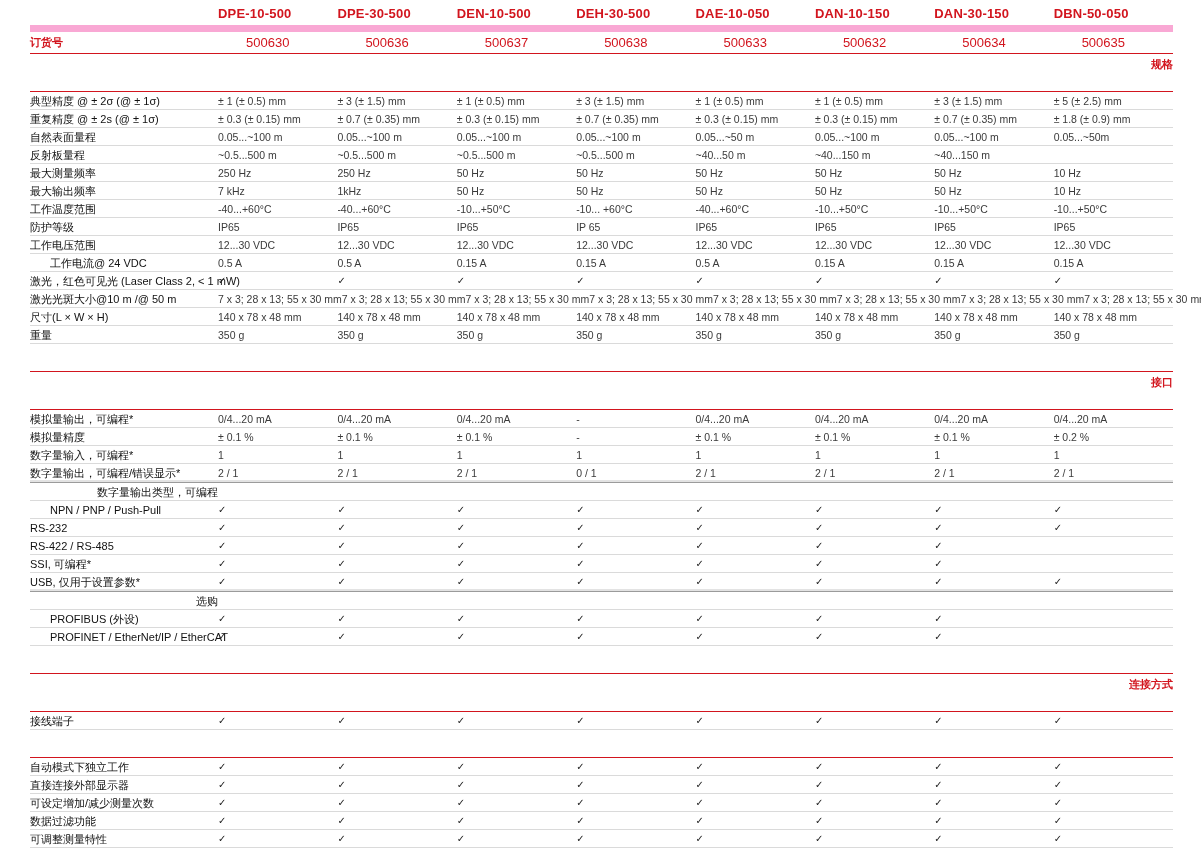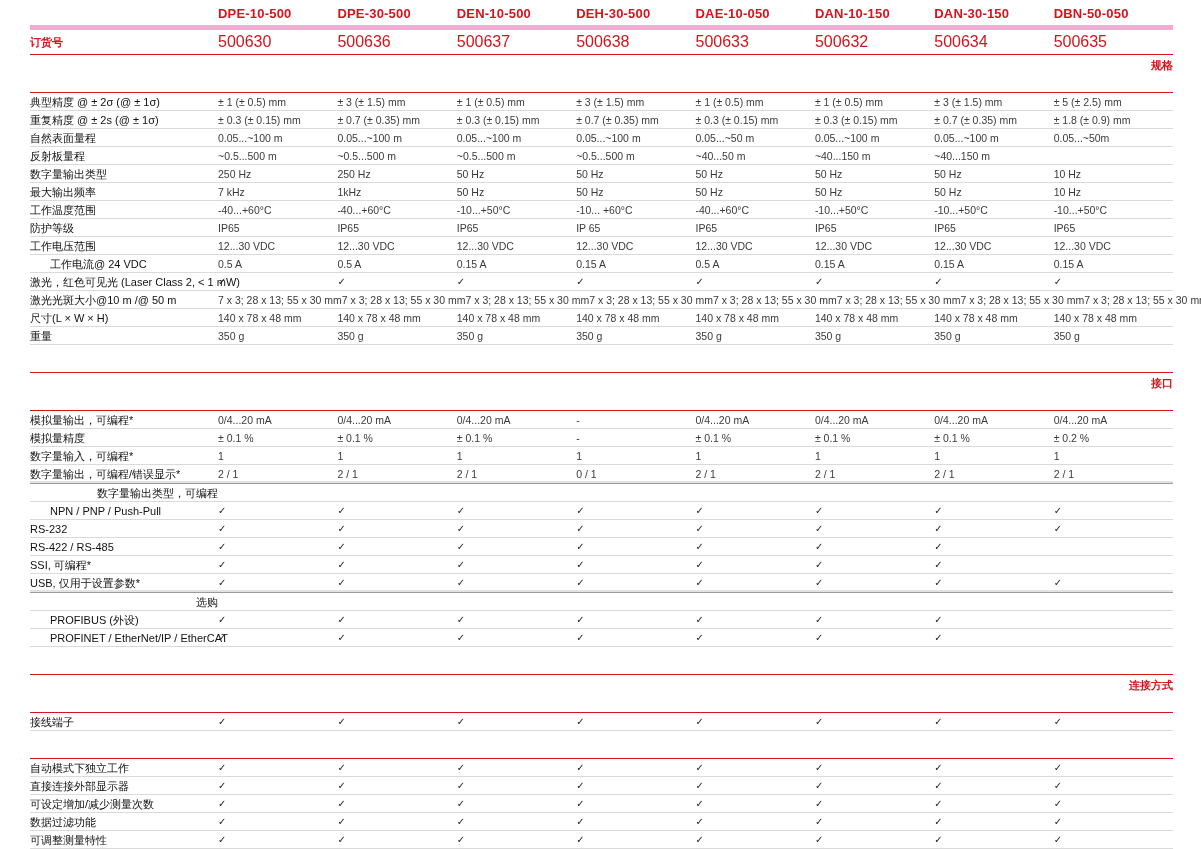--- a/index.html
+++ b/index.html
@@ -7,23 +7,23 @@
     width:1201px;height:849px;background:#ffffff;overflow:hidden;
     font-family:"Liberation Sans","DejaVu Sans",sans-serif;
     -webkit-font-smoothing:antialiased;
   }
   #table-root{position:absolute;left:30px;top:4px;width:1143px;}
   .grid-row{display:grid;grid-template-columns:188px repeat(8,1fr);align-items:center;}
   
   .product-row{padding:2px 0 4px 0;}
   .product-name{color:#d2151e;font-weight:bold;font-size:13px;letter-spacing:.2px;}
   
-  .order-row{border-top:5px solid #f9a8d4;padding:3px 0 3px 0;}
+  .order-row{border-top:7px solid #f9a8d4;padding:3px 0 3px 0;}
   .order-label{color:#d2151e;font-weight:bold;font-size:11px;}
-  .order-no{color:#d2151e;font-size:16px;}
+  .order-no{color:#d2151e;font-size:13px;margin-left:28px;}
   
   .section{border-top:1px solid #d2151e;}
   .section + .section{margin-top:27px;}
   .section-title{
     color:#d2151e;font-weight:bold;font-size:11px;
     padding:3px 0 19px 0;border-bottom:1px solid #d2151e;text-align:right;
   }
   
   .row{border-bottom:1px solid #dadada;min-height:15px;padding:1px 0;}
   .row.subheader{border-top:1px solid #9b9b9b;box-shadow:0 -2px 0 #e3e3e3;text-align:right;}
@@ -98,21 +98,21 @@
         <div class="cell-value">~0.5...500 m</div>
         <div class="cell-value">~0.5...500 m</div>
         <div class="cell-value">~0.5...500 m</div>
         <div class="cell-value">~0.5...500 m</div>
         <div class="cell-value">~40...50 m</div>
         <div class="cell-value">~40...150 m</div>
         <div class="cell-value">~40...150 m</div>
         <div class="cell-value"></div>
       </div>
       <div class="grid-row row">
-        <div class="cell-label">数字量输出类型</div>
+        <div class="cell-label">最大测量频率</div>
         <div class="cell-value">250 Hz</div>
         <div class="cell-value">250 Hz</div>
         <div class="cell-value">50 Hz</div>
         <div class="cell-value">50 Hz</div>
         <div class="cell-value">50 Hz</div>
         <div class="cell-value">50 Hz</div>
         <div class="cell-value">50 Hz</div>
         <div class="cell-value">10 Hz</div>
       </div>
       <div class="grid-row row">

